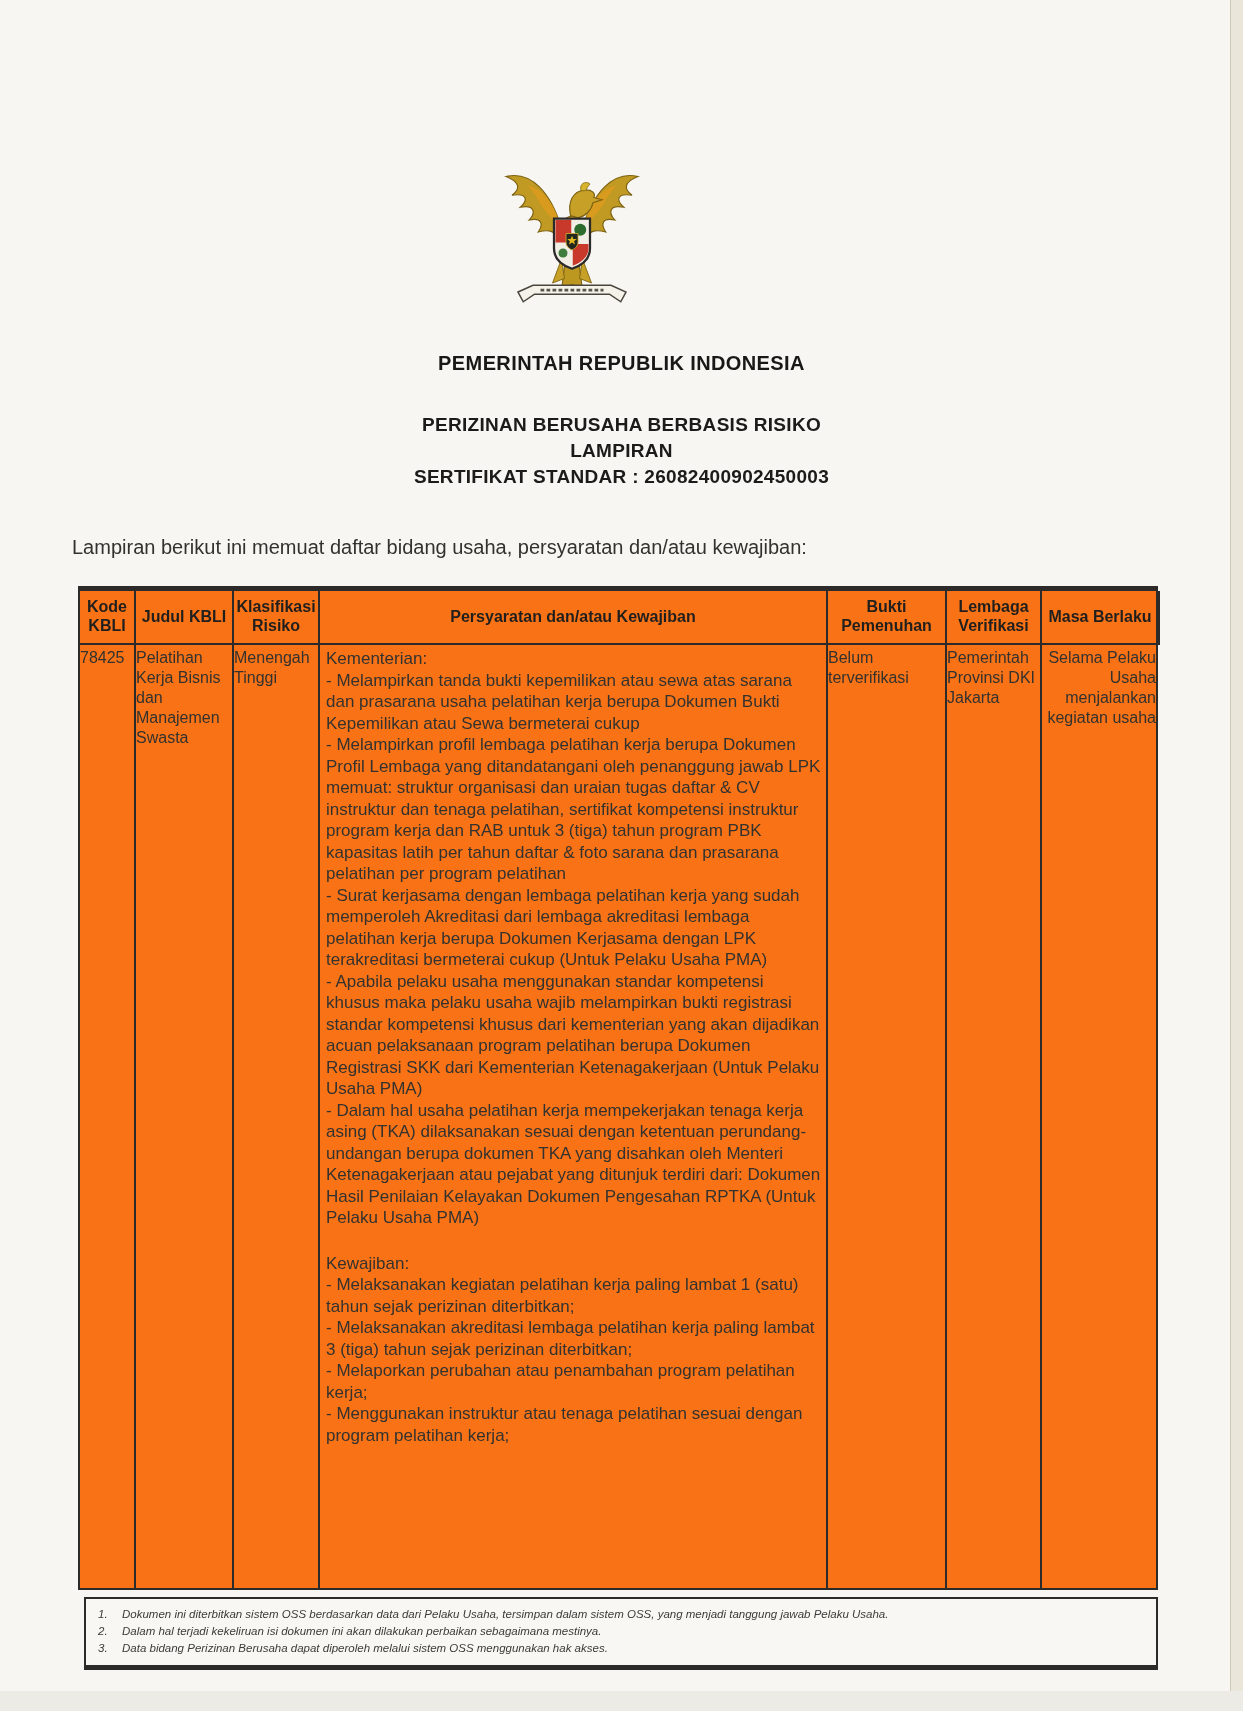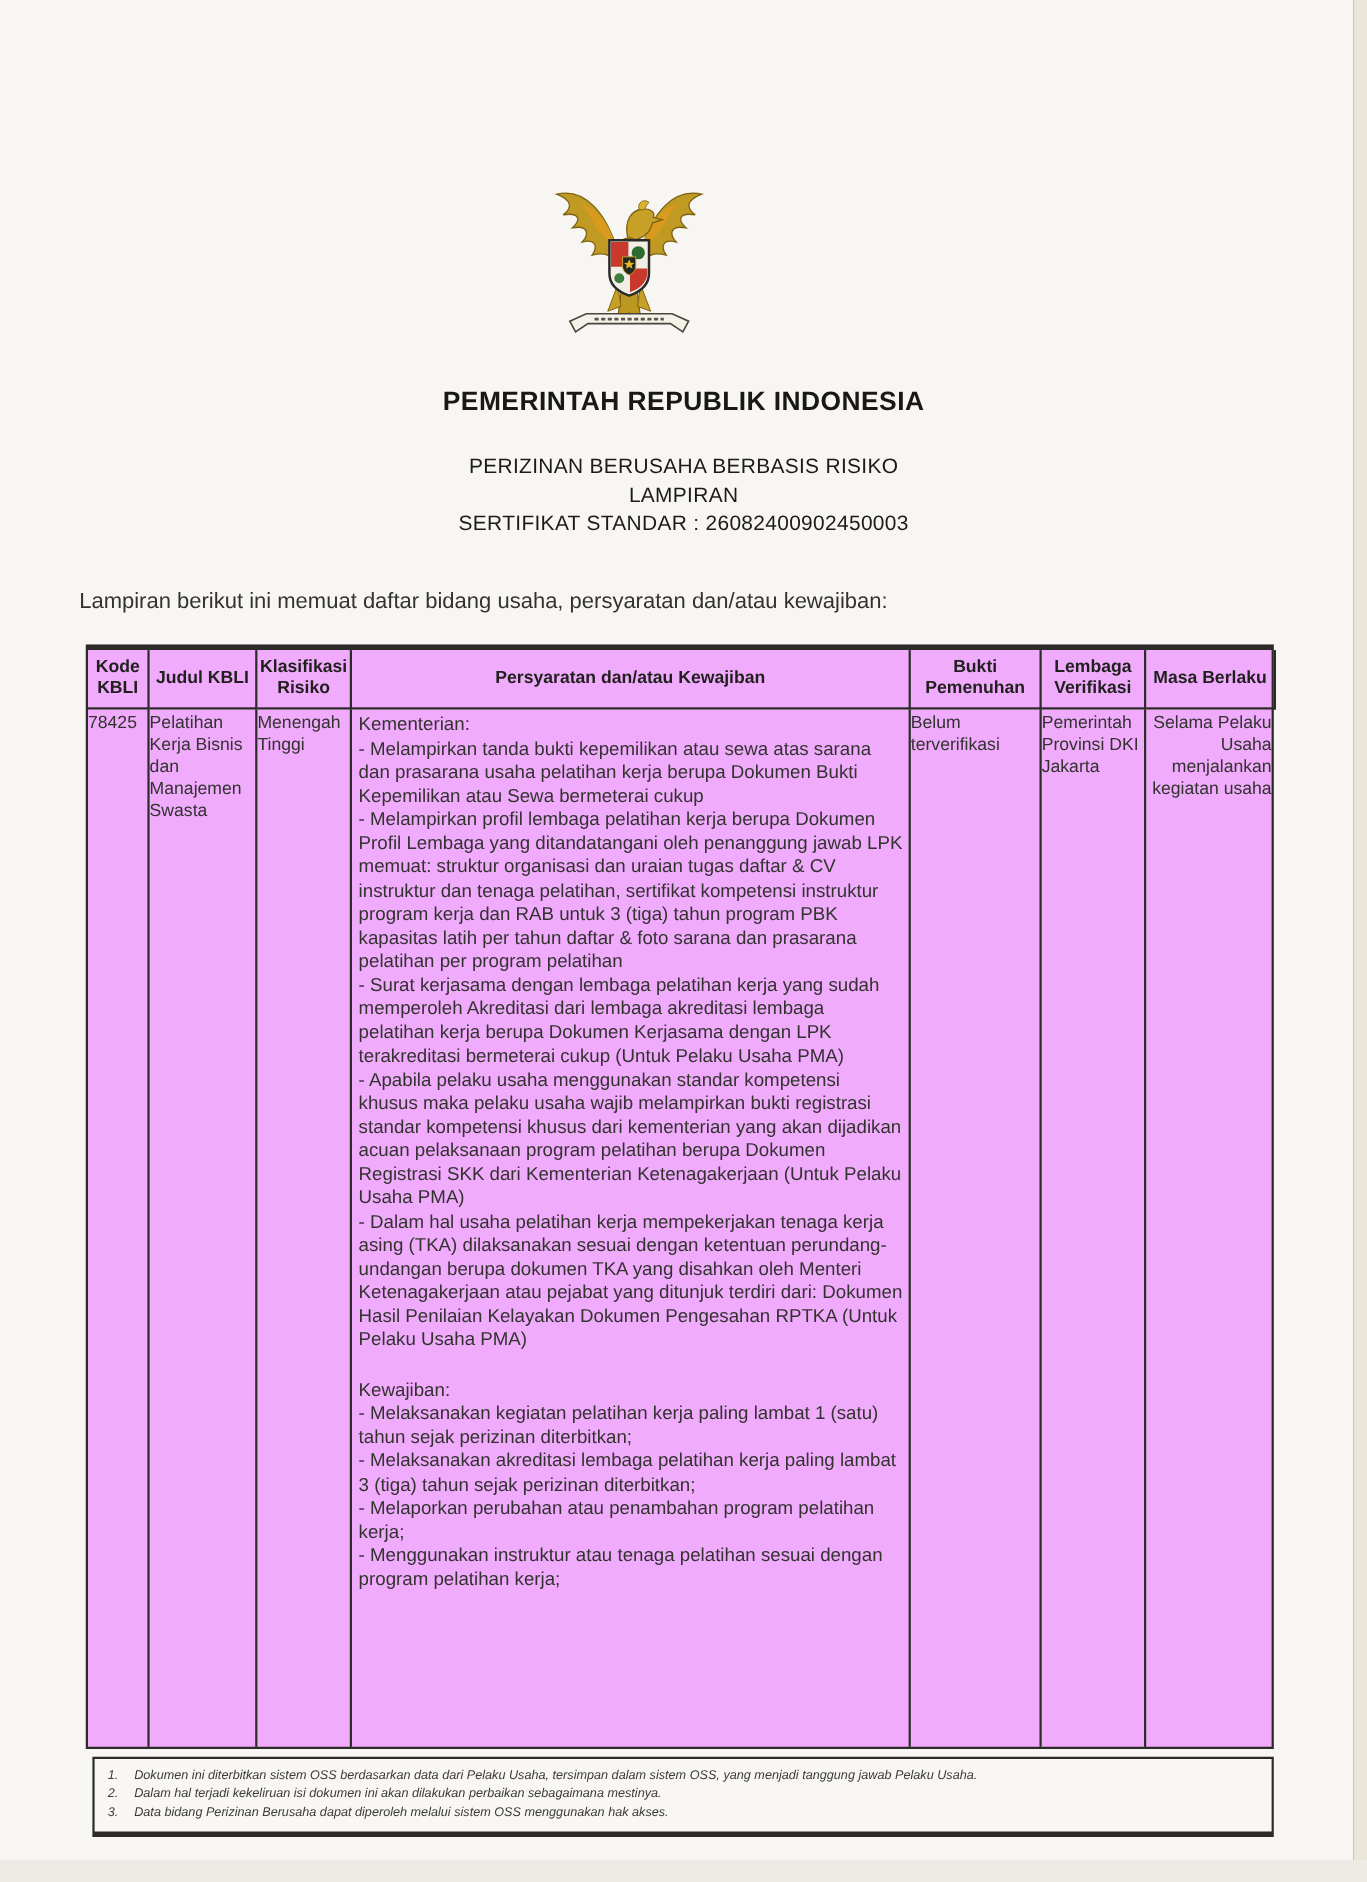--- a/index.html
+++ b/index.html
@@ -12,36 +12,36 @@
   }
   
   .scan-right-band { position:absolute; top:0; right:0; width:13px; height:100%;
     background:#eae7da; border-left:1px solid #cdc8b6; }
   .scan-bottom-band { position:absolute; left:0; bottom:0; width:100%; height:20px;
     background:#edebe6; }
 
   .emblem { position:absolute; left:497px; top:148px; width:150px; height:168px; }
 
   .gov-title { position:absolute; left:0; top:352px; width:1243px; text-align:center;
-    font-size:24px; font-weight:bold; color:#191816; letter-spacing:.4px; }
+    font-size:20px; font-weight:bold; color:#191816; letter-spacing:.4px; }
 
   .doc-title-block { position:absolute; left:0; top:412px; width:1243px; text-align:center;
-    font-weight:normal; color:#1c1b19; }
+    font-weight:bold; color:#1c1b19; }
   .doc-title-block .line { font-size:19px; line-height:26px; letter-spacing:.3px; }
 
   .intro { position:absolute; left:72px; top:536px; width:1000px; font-size:20px; color:#33322f; }
 
   
   .kbli-table {
     position:absolute; left:78px; top:586px; width:1080px; height:1004px;
     display:grid;
     grid-template-columns:56px 98px 86px 508px 119px 95px 118px;
     grid-template-rows:54px 1fr;
     border:2px solid #2c2b29; border-top-width:5px;
-    background:#f0abfc;
+    background:#f97316;
   }
   .th {
     border-right:2px solid #2c2b29; border-bottom:2px solid #2c2b29;
     display:flex; align-items:center; justify-content:center; text-align:center;
     font-weight:bold; font-size:16px; line-height:1.18; color:#201f1d; padding:2px 2px;
   }
   .th:last-child { border-right:none; }
   .td {
     border-right:2px solid #2c2b29;
     font-size:16px; line-height:20px; color:#33322f; padding:3px 4px 0 0;

